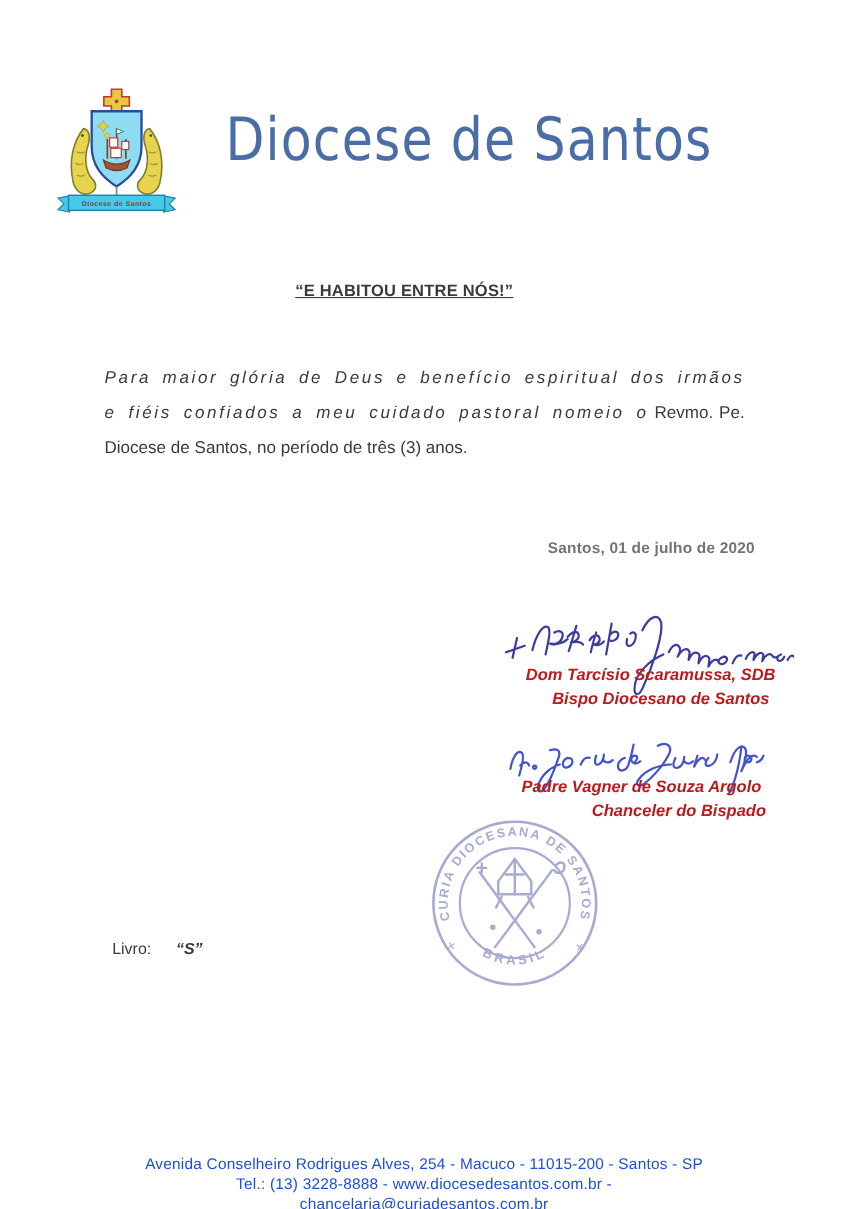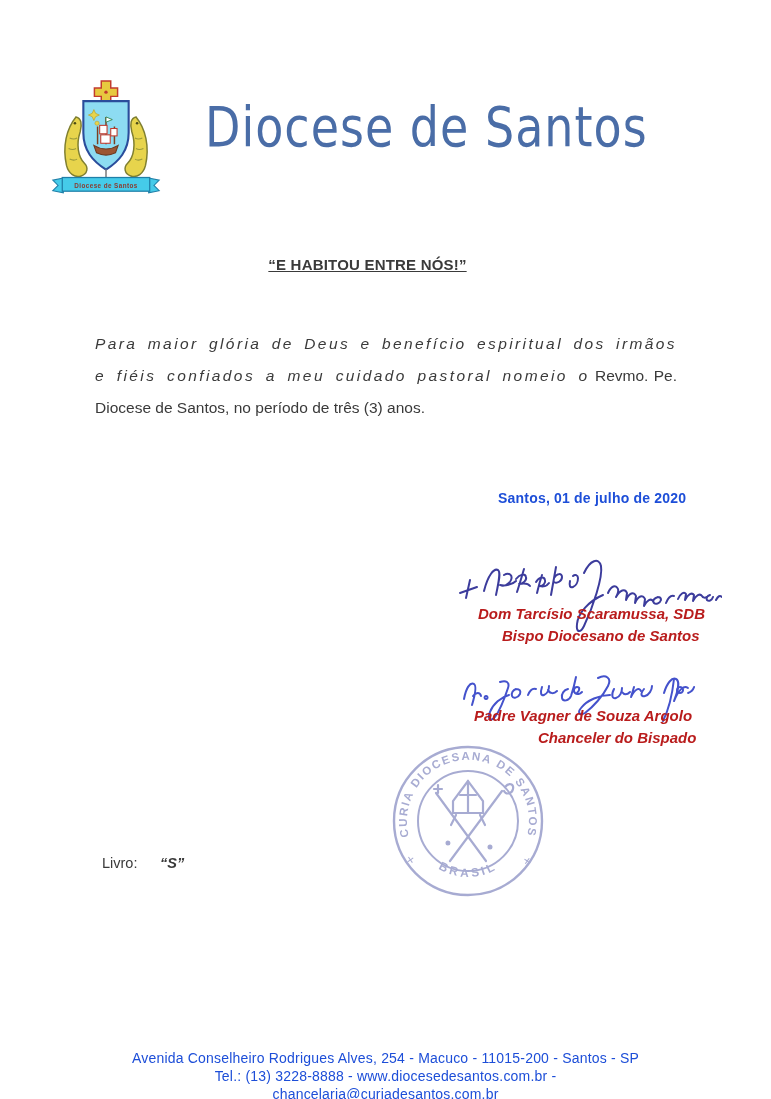--- a/index.html
+++ b/index.html
@@ -20,21 +20,21 @@
     position:absolute;left:95px;top:211px;width:545px;text-align:center;
     font-weight:700;font-size:15px;color:#3a3a3a;letter-spacing:.2px;text-decoration:underline;
   }
   
   .body-block{position:absolute;left:95px;top:283px;width:582px;font-size:15.5px;color:#3a3a3a;}
   .bline{line-height:32px;text-align:justify;text-align-last:justify;white-space:nowrap;}
   .bline.last{text-align:center;text-align-last:left;white-space:normal;}
   .it{font-style:italic;letter-spacing:2.4px;word-spacing:3px;}
   .bold{font-weight:700;}
   
-  .date-line{position:absolute;left:498px;top:445px;font-size:14px;font-weight:700;color:#1d4ed8;letter-spacing:.2px;}
+  .date-line{position:absolute;left:498px;top:445px;font-size:14px;font-weight:700;color:#737373;letter-spacing:.2px;}
   
   .sig1{position:absolute;left:452px;top:504px;width:270px;height:88px;}
   .sig2{position:absolute;left:458px;top:622px;width:245px;height:62px;}
   .sig-name{position:absolute;font-size:15px;font-weight:700;font-style:italic;color:#b91c1c;white-space:nowrap;}
   .n1a{left:478px;top:560px;}
   .n1b{left:502px;top:582px;}
   .n2a{left:474px;top:662px;}
   .n2b{left:538px;top:684px;}
   
   .stamp{position:absolute;left:390px;top:698px;width:156px;height:156px;opacity:.8;}

